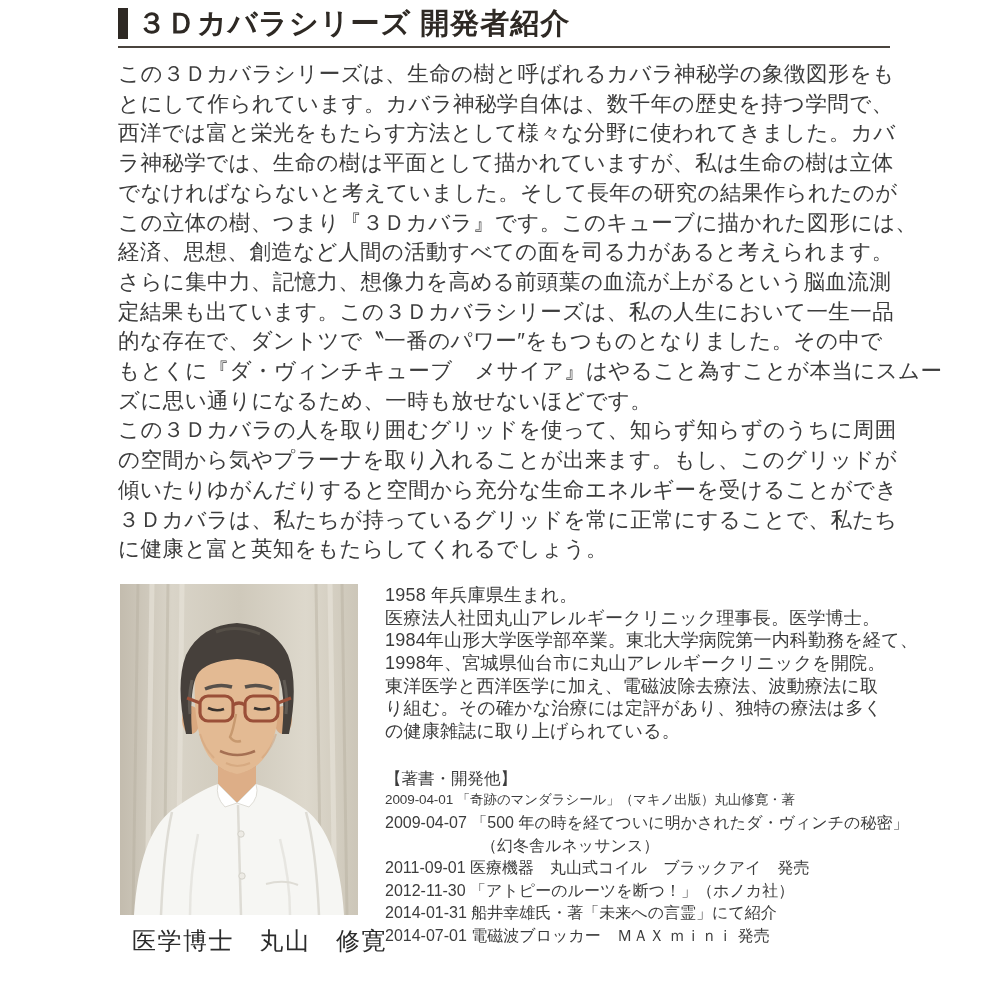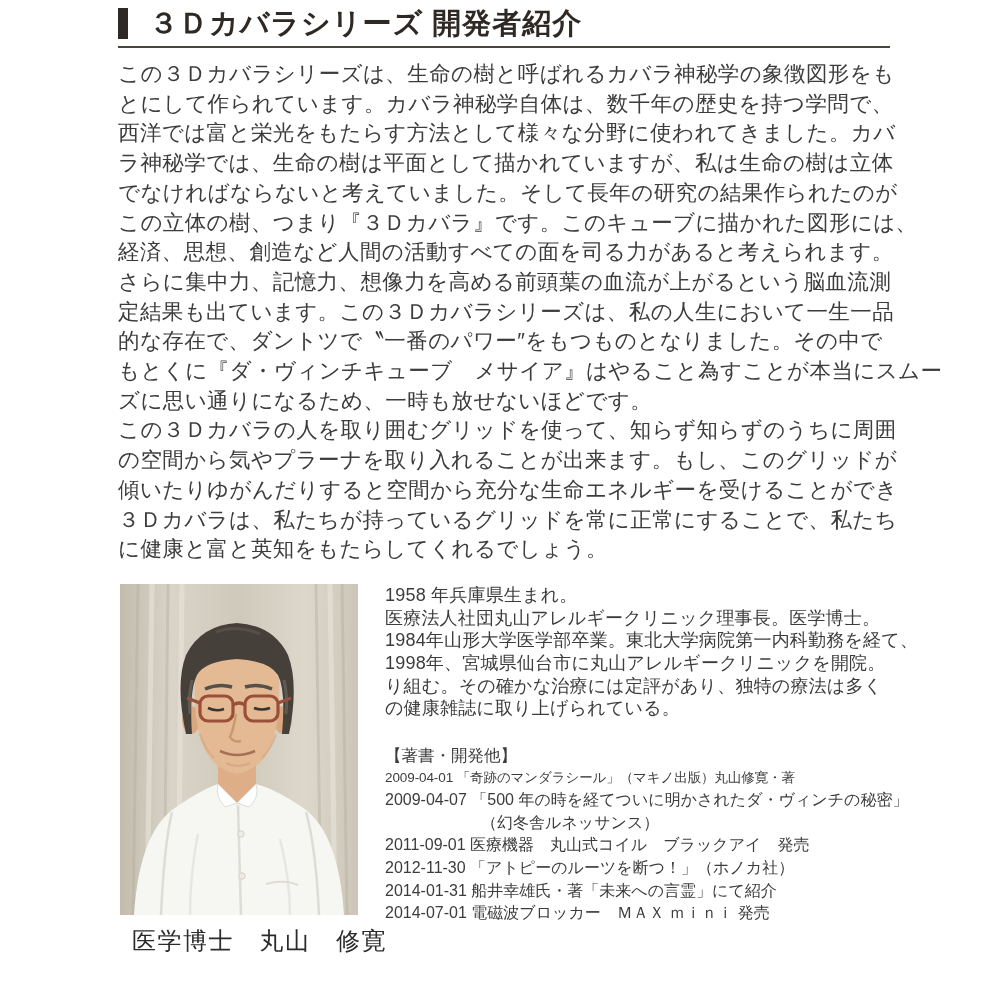--- a/index.html
+++ b/index.html
@@ -9,21 +9,21 @@
     width:1000px; height:1000px;
     background:#ffffff;
     font-family:"Liberation Sans", sans-serif;
     color:#3c3c3c;
     overflow:hidden;
   }
   .content {
     position:absolute; left:118px; top:8px; width:772px;
   }
   .title-row {
-    display:flex; align-items:center; gap:21px;
+    display:flex; align-items:center; gap:9px;
     border-bottom:2px solid #4a443d;
     padding-bottom:7px;
   }
   .accent-bar {
     width:10px; height:31px; background:#2e2924; flex:none;
   }
   .title {
     font-size:29px; font-weight:bold; color:#2e2924;
     letter-spacing:1px; line-height:1;
   }
@@ -160,20 +160,21 @@
         </svg>
         <figcaption class="caption">医学博士　丸山　修寛</figcaption>
       </figure>
 
       <div class="bio-col">
         <div class="bio">
             <div class="bio-line">1958 年兵庫県生まれ。</div>
             <div class="bio-line">医療法人社団丸山アレルギークリニック理事長。医学博士。</div>
             <div class="bio-line">1984年山形大学医学部卒業。東北大学病院第一内科勤務を経て、</div>
             <div class="bio-line">1998年、宮城県仙台市に丸山アレルギークリニックを開院。</div>
+            <div class="bio-line">東洋医学と西洋医学に加え、電磁波除去療法、波動療法に取</div>
             <div class="bio-line">り組む。その確かな治療には定評があり、独特の療法は多く</div>
             <div class="bio-line">の健康雑誌に取り上げられている。</div>
           </div>
         <div class="pubs-header">【著書・開発他】</div>
         <div class="pubs">
             <div class="pub-line">2009-04-01 「奇跡のマンダラシール」（マキノ出版）丸山修寛・著</div>
             <div class="pub-line">2009-04-07 「500 年の時を経てついに明かされたダ・ヴィンチの秘密」</div>
             <div class="pub-line">　　　　　　（幻冬舎ルネッサンス）</div>
             <div class="pub-line">2011-09-01 医療機器　丸山式コイル　ブラックアイ　発売</div>
             <div class="pub-line">2012-11-30 「アトピーのルーツを断つ！」（ホノカ社）</div>

